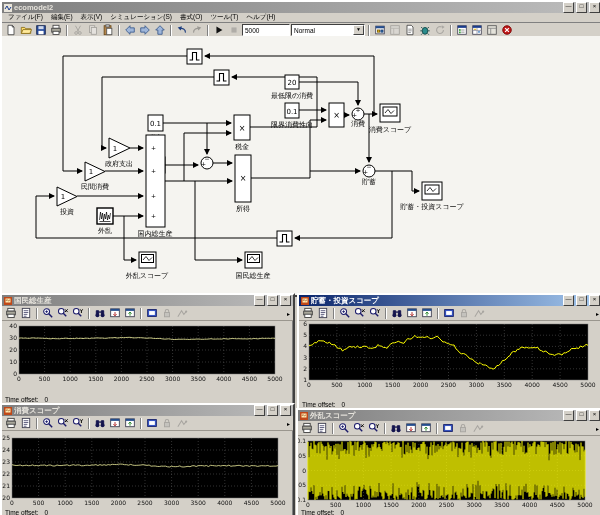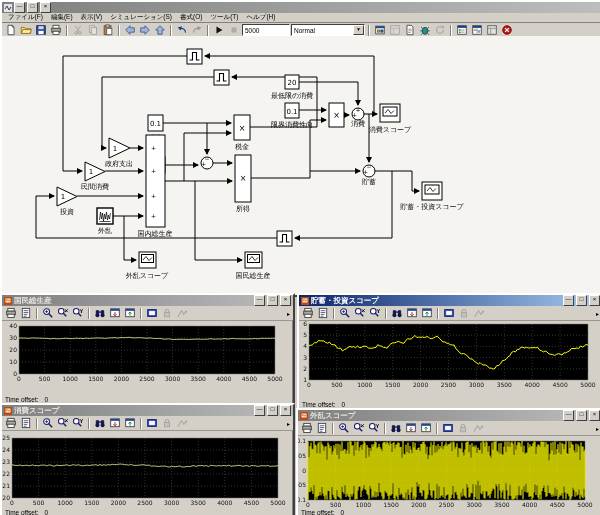--- a/index.html
+++ b/index.html
@@ -196,20 +196,21 @@
       </symbol>
  </defs>
 </svg>
 
 <div class="win" id="mainwin" style="left:0;top:0;width:600px;height:293px;">
   <div class="tbar inactive">
     <svg class="ticn" viewBox="0 0 8 8">
         <rect width="8" height="8" fill="#e8e4da"></rect>
         <path d="M1 5l2-3 2 4 2-3" stroke="#1a3c8c" fill="none"></path>
       </svg>
+    <span class="ttl">ecomodel2</span>
     <span class="wbtn">—</span>
     <span class="wbtn">□</span>
     <span class="wbtn">×</span>
   </div>
   <div class="menubar">
     <span>ファイル(F)</span>
     <span>編集(E)</span>
     <span>表示(V)</span>
     <span>シミュレーション(S)</span>
     <span>書式(O)</span>

